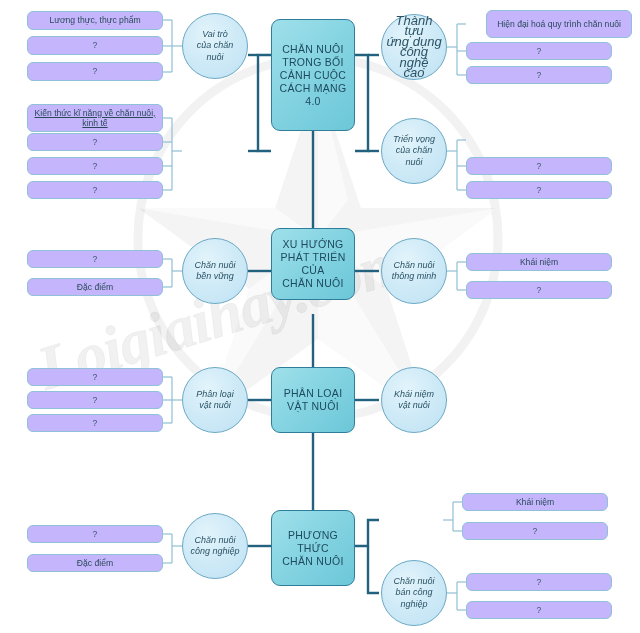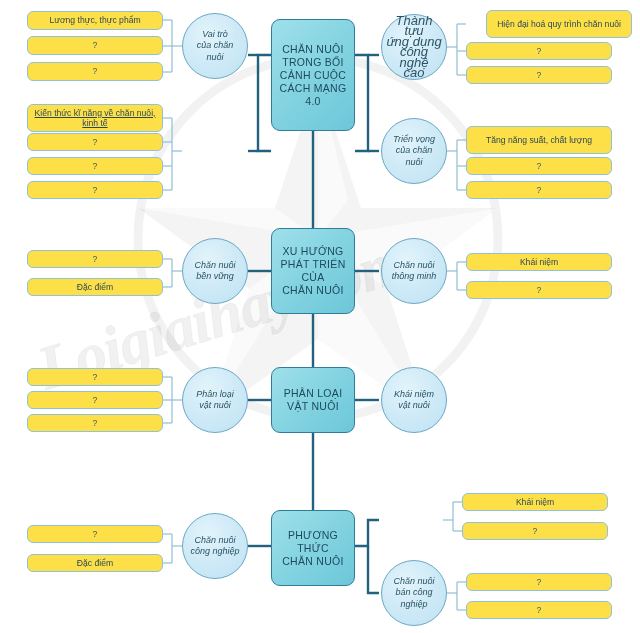--- a/index.html
+++ b/index.html
@@ -62,21 +62,21 @@
     color:#2b5365;
     font-size:9px;
     line-height:11.5px;
     padding:3px;
     box-sizing:border-box;
     font-style:italic;
   }
 
   
   .leafbox{
-    background:#fde047;
+    background:#c4b5fd;
     border:1.1px solid #8fc2d8;
     border-radius:6px;
     display:flex;align-items:center;justify-content:center;
     text-align:center;
     color:#2b4a58;
     font-size:8.6px;
     line-height:10.5px;
     padding:1px 4px;
     box-sizing:border-box;
   }
@@ -199,21 +199,21 @@
   <div class="node main-box" style="left:271px;top:19px;width:84px;height:112px;">
     <div>
       <div>CHĂN NUÔI</div>
       <div>TRONG BỐI</div>
       <div>CẢNH CUỘC</div>
       <div>CÁCH MẠNG</div>
       <div>4.0</div>
     </div>
   </div>
 
-  <div class="node main-box" style="left:271px;top:228px;width:84px;height:86px;">
+  <div class="node main-box" style="left:271px;top:228px;width:84px;height:72px;">
     <div>
       <div>XU HƯỚNG</div>
       <div>PHÁT TRIỂN</div>
       <div>CỦA</div>
       <div>CHĂN NUÔI</div>
     </div>
   </div>
 
   <div class="node main-box" style="left:271px;top:367px;width:84px;height:66px;">
     <div>
@@ -306,21 +306,20 @@
 
   <div class="node leafbox" style="left:27px;top:104px;width:136px;height:28px;text-decoration:underline;">Kiến thức kĩ năng về chăn nuôi, kinh tế</div>
   <div class="node leafbox q" style="left:27px;top:133px;width:136px;height:18px;">?</div>
   <div class="node leafbox q" style="left:27px;top:157px;width:136px;height:18px;">?</div>
   <div class="node leafbox q" style="left:27px;top:181px;width:136px;height:18px;">?</div>
 
   <div class="node leafbox" style="left:466px;top:10px;width:146px;height:28px;margin-left:20px;">Hiện đại hoá quy trình chăn nuôi</div>
   <div class="node leafbox q" style="left:466px;top:42px;width:146px;height:18px;">?</div>
   <div class="node leafbox q" style="left:466px;top:66px;width:146px;height:18px;">?</div>
 
-  <div class="node leafbox" style="left:466px;top:126px;width:146px;height:28px;">Tăng năng suất, chất lượng</div>
   <div class="node leafbox q" style="left:466px;top:157px;width:146px;height:18px;">?</div>
   <div class="node leafbox q" style="left:466px;top:181px;width:146px;height:18px;">?</div>
 
   <div class="node leafbox q" style="left:27px;top:250px;width:136px;height:18px;">?</div>
   <div class="node leafbox" style="left:27px;top:278px;width:136px;height:18px;">Đặc điểm</div>
 
   <div class="node leafbox" style="left:466px;top:253px;width:146px;height:18px;">Khái niệm</div>
   <div class="node leafbox q" style="left:466px;top:281px;width:146px;height:18px;">?</div>
 
   <div class="node leafbox q" style="left:27px;top:368px;width:136px;height:18px;">?</div>

